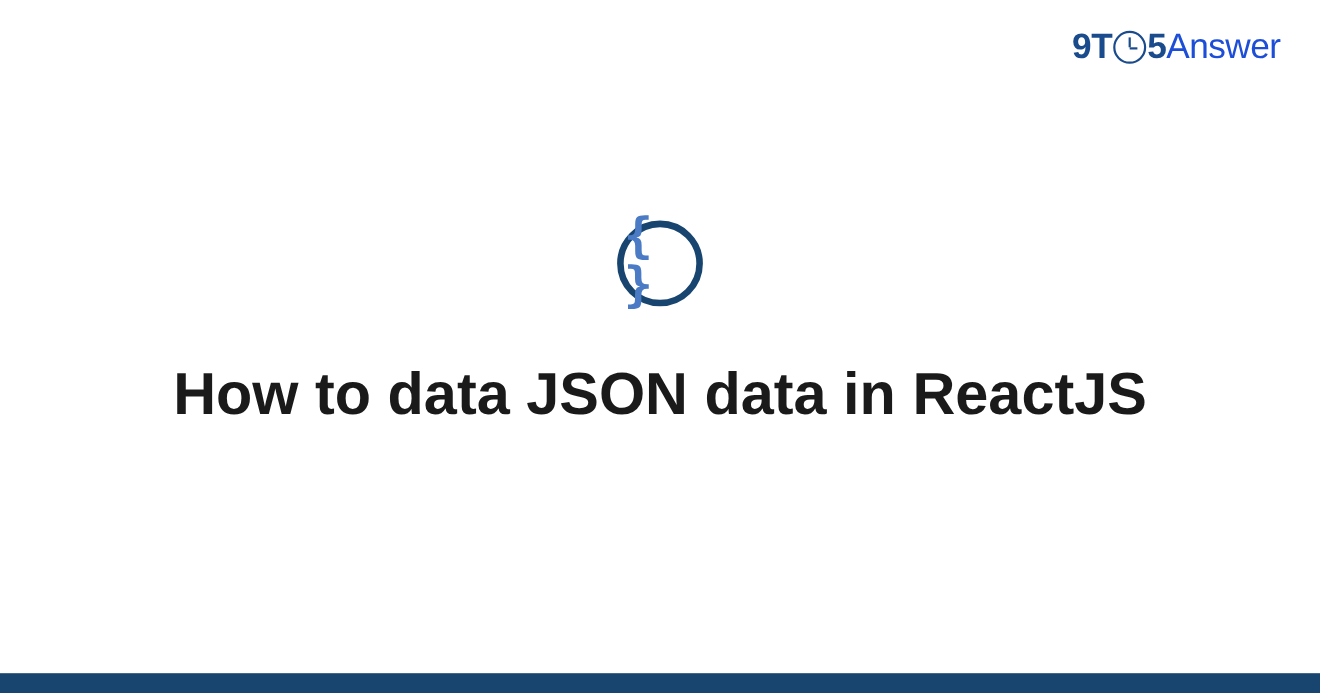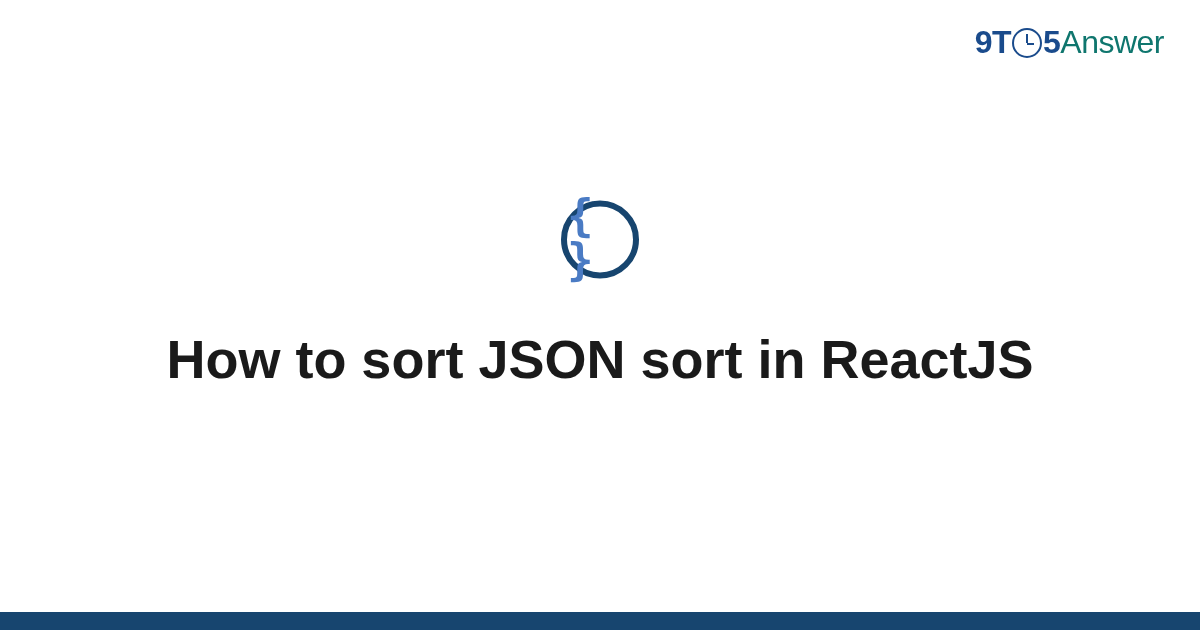--- a/index.html
+++ b/index.html
@@ -62,21 +62,21 @@
       height: 2px;
       background: #1a4b8c;
       top: 13px;
       left: 50%;
     }
     .logo-five {
       color: #1a4b8c;
       font-weight: 600;
     }
     .logo-answer {
-      color: #0f766e;
+      color: #1d4ed8;
       font-weight: 500;
     }
     .center-content {
       position: absolute;
       top: 50%;
       left: 50%;
       transform: translate(-50%, -60%);
       display: flex;
       flex-direction: column;
       align-items: center;
@@ -126,16 +126,16 @@
   <span class="logo-t">T</span>
   <span class="logo-clock"></span>
   <span class="logo-five">5</span>
   <span class="logo-answer">Answer</span>
 </div>
 
 <div class="center-content">
   <div class="topic-icon">
     <span class="braces">{ }</span>
   </div>
-  <h1 class="question-title">How to sort JSON sort in ReactJS</h1>
+  <h1 class="question-title">How to data JSON data in ReactJS</h1>
 </div>
 
 <div class="footer-bar"></div>
 
 </body></html>

